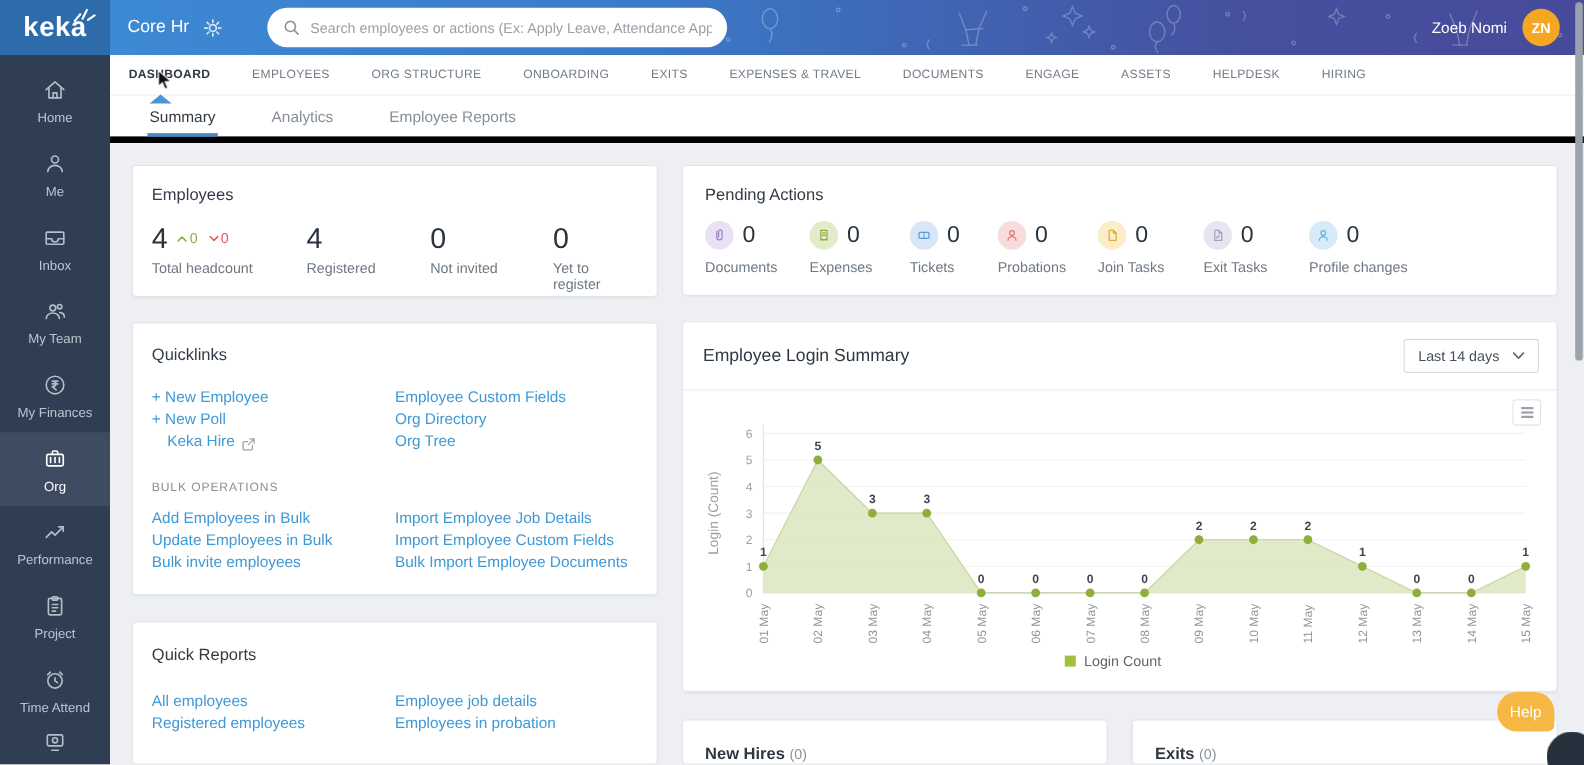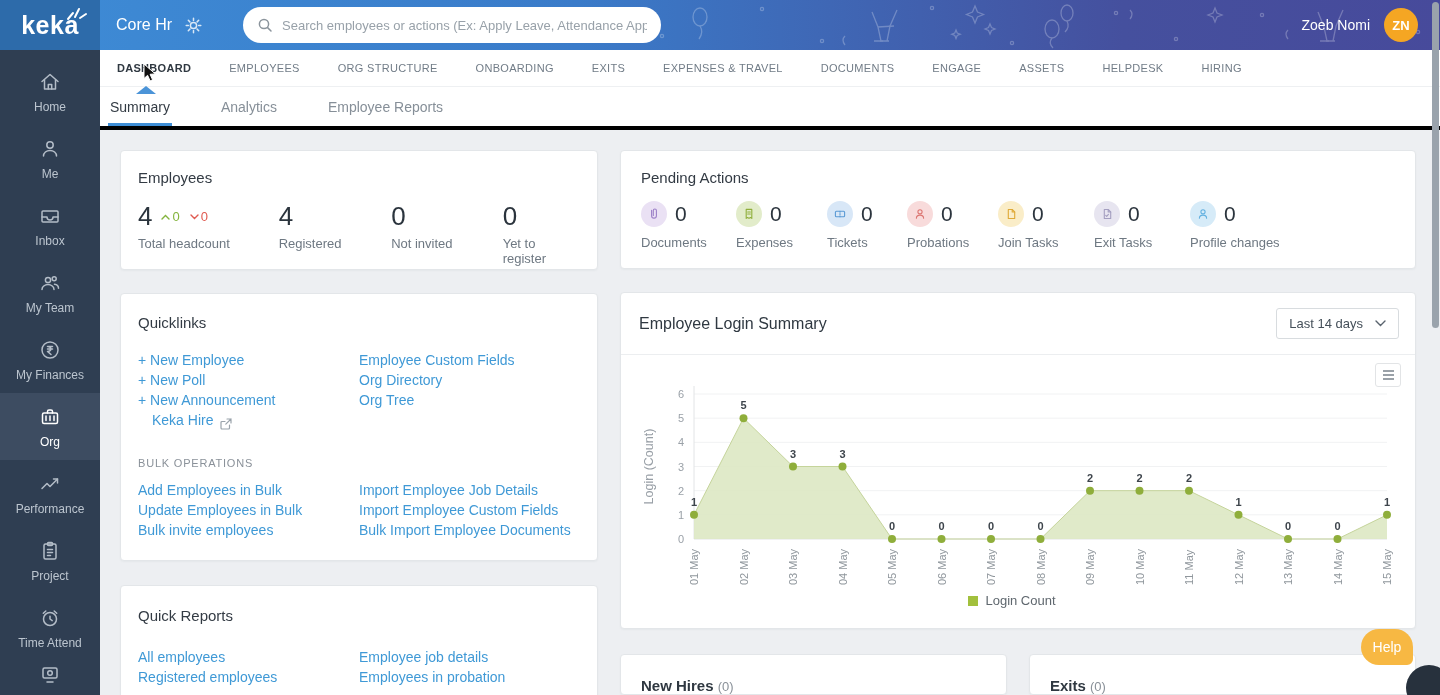--- a/index.html
+++ b/index.html
@@ -33,21 +33,21 @@
   .main { flex:1; background:#edeff2; display:flex; flex-direction:column; position:relative; overflow:hidden; min-width:0; }
 
   
   .navbar { height:37px; background:#fff; display:flex; align-items:center; padding-left:17px; gap:38px; position:relative; border-bottom:1px solid #eef0f2; flex:none; }
   .nav-item { font-size:11px; letter-spacing:.3px; color:#717c87; font-weight:500; cursor:pointer; white-space:nowrap; }
   .nav-item.active { color:#2f3841; font-weight:700; }
   .tab-pointer { position:absolute; bottom:-8px; left:36px; width:0; height:0; z-index:3;
     border-left:10px solid transparent; border-right:10px solid transparent; border-bottom:8px solid #4b94d8; }
 
   
-  .subtabs { height:43px; background:#fff; display:flex; align-items:stretch; padding-left:8px; gap:47px; border-bottom:4px solid #000000; flex:none; }
+  .subtabs { height:43px; background:#fff; display:flex; align-items:stretch; padding-left:34px; gap:47px; border-bottom:6px solid #000000; flex:none; }
   .subtab { font-size:14px; color:#868f98; display:flex; align-items:center; position:relative; cursor:pointer; padding:0 2px; }
   .subtab.active { color:#333b44; font-weight:500; }
   .subtab.active::after { content:''; position:absolute; left:0; right:0; bottom:0; height:3px; background:#3e8ed6; }
 
   
   .content { flex:1; display:flex; gap:22px; padding:20px 24px 0 20px; overflow:hidden; }
   .col-left { width:478px; flex:none; display:flex; flex-direction:column; }
   .col-right { flex:1; display:flex; flex-direction:column; min-width:0; }
   .card { background:#fff; border:1px solid #e3e6e9; border-radius:4px; box-shadow:0 1px 2px rgba(30,40,50,.04); }
   .card-title { font-size:15px; color:#333b44; font-weight:500; }
@@ -334,21 +334,20 @@
             </div>
           </div>
         </section>
 
         <section class="card quicklinks-card">
           <div class="card-title">Quicklinks</div>
           <div class="ql-grid">
             <div class="ql-col">
               <a class="link">+ New Employee</a>
               <a class="link">+ New Poll</a>
-              <a class="link">+ New Announcement</a>
               <a class="link keka-hire">
                 <span>Keka Hire</span>
                 <svg width="12" height="12" viewBox="0 0 12 12">
                     <g stroke="#9aa3ab" fill="none" stroke-width="1.2" stroke-linecap="round">
                       <path d="M9.5 7v3a1 1 0 0 1-1 1H2a1 1 0 0 1-1-1V4.5a1 1 0 0 1 1-1h3"></path>
                       <path d="M7 1h4v4M11 1L5.8 6.2"></path>
                     </g>
                   </svg>
               </a>
             </div>

